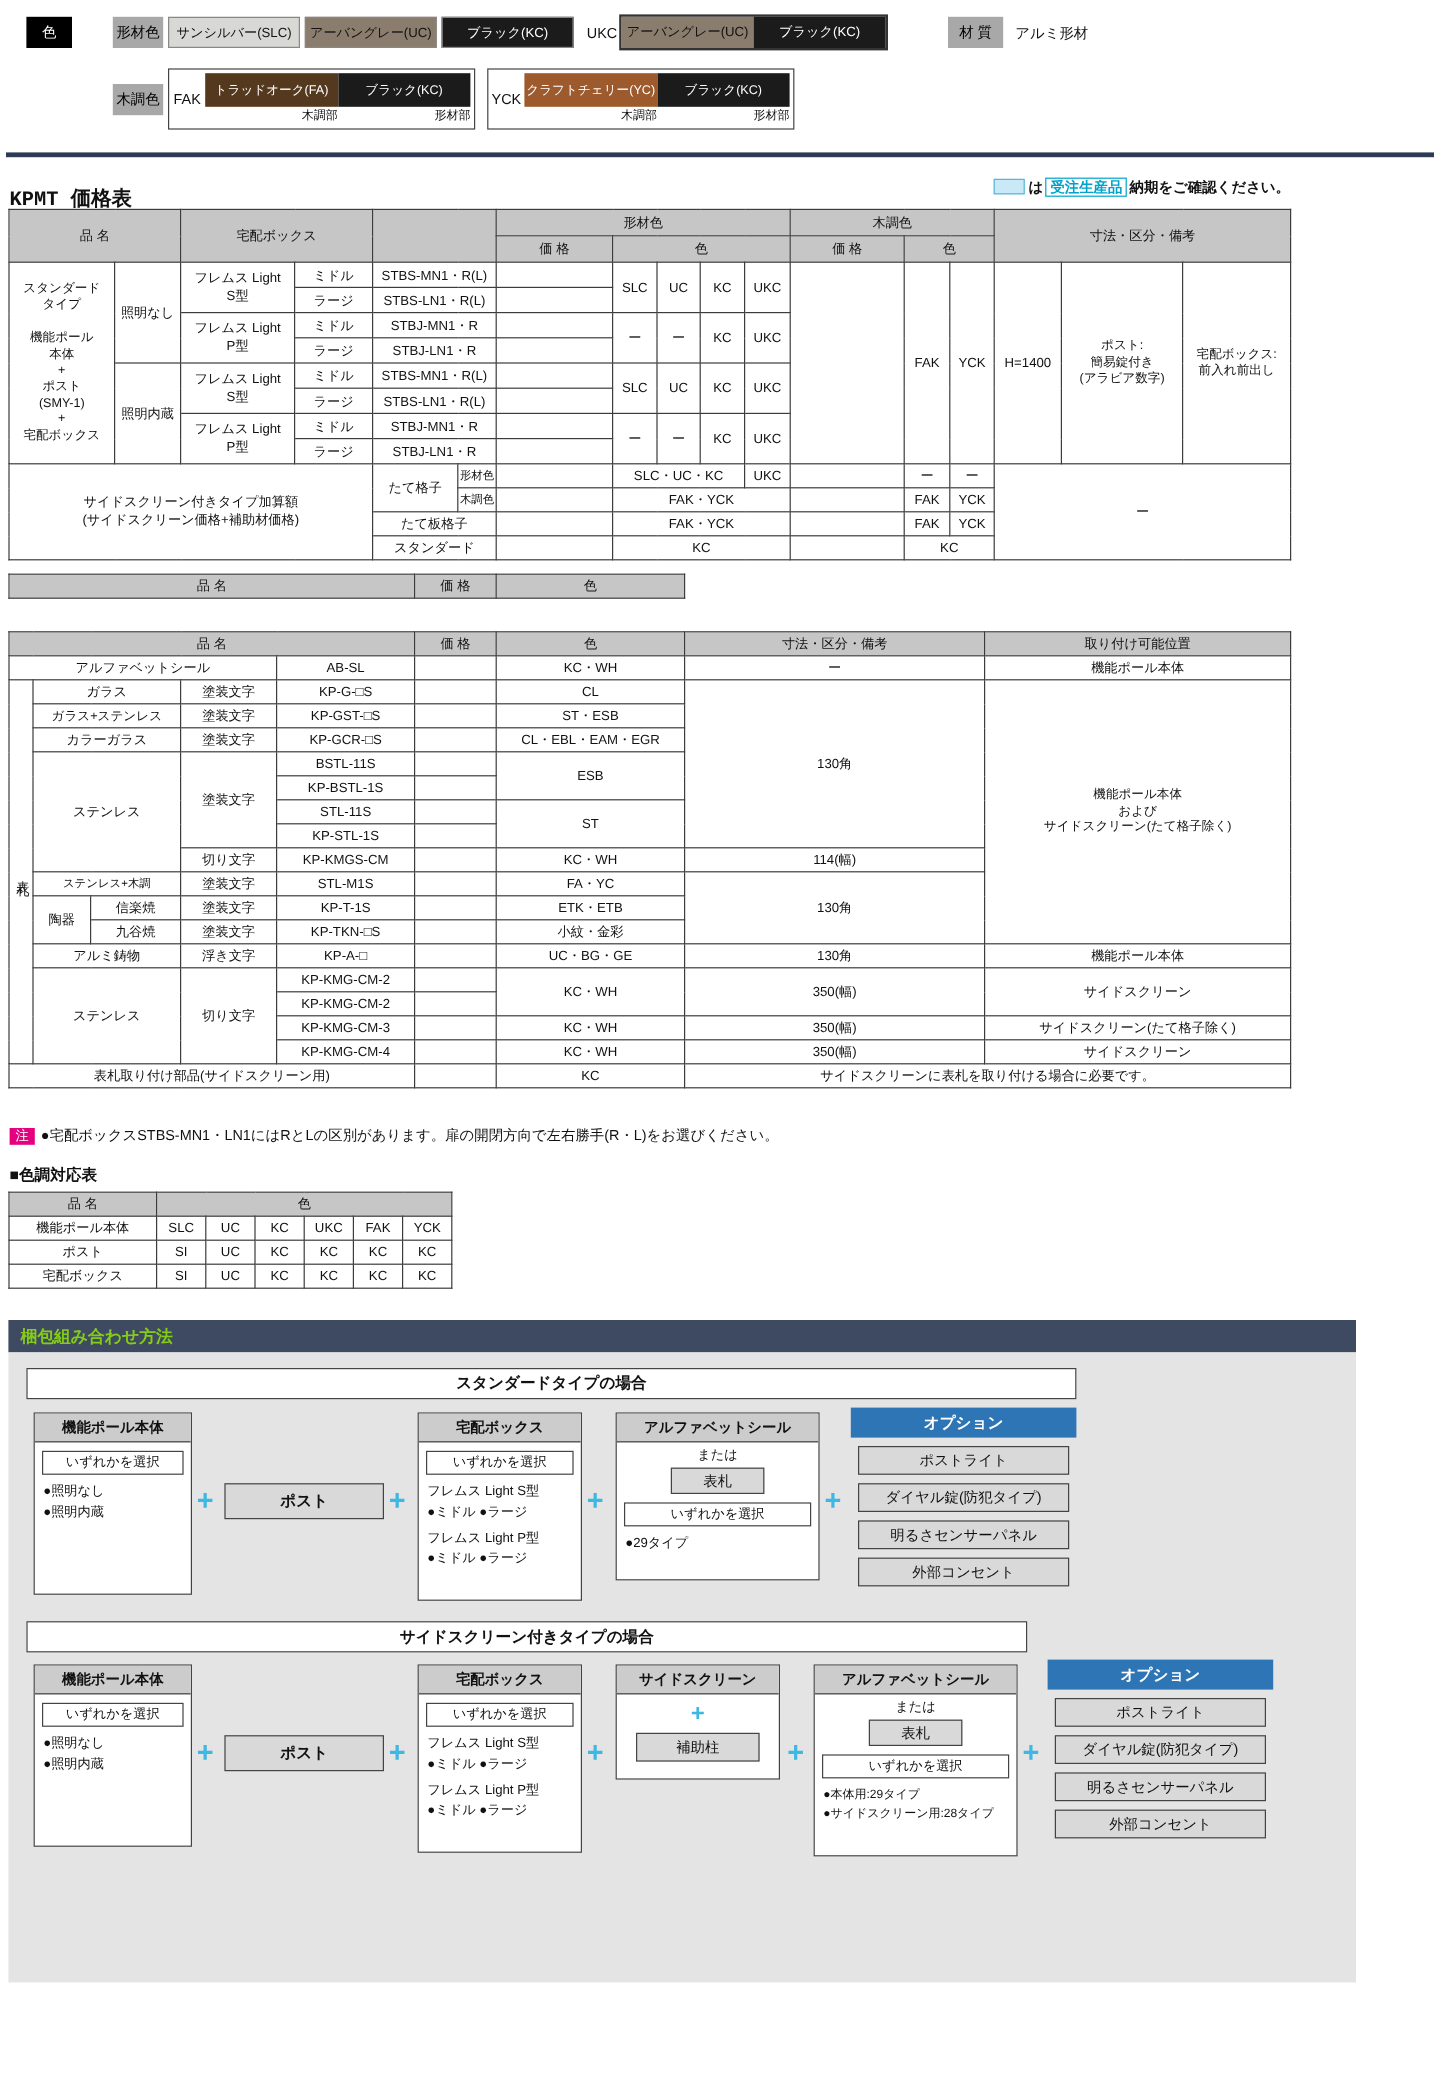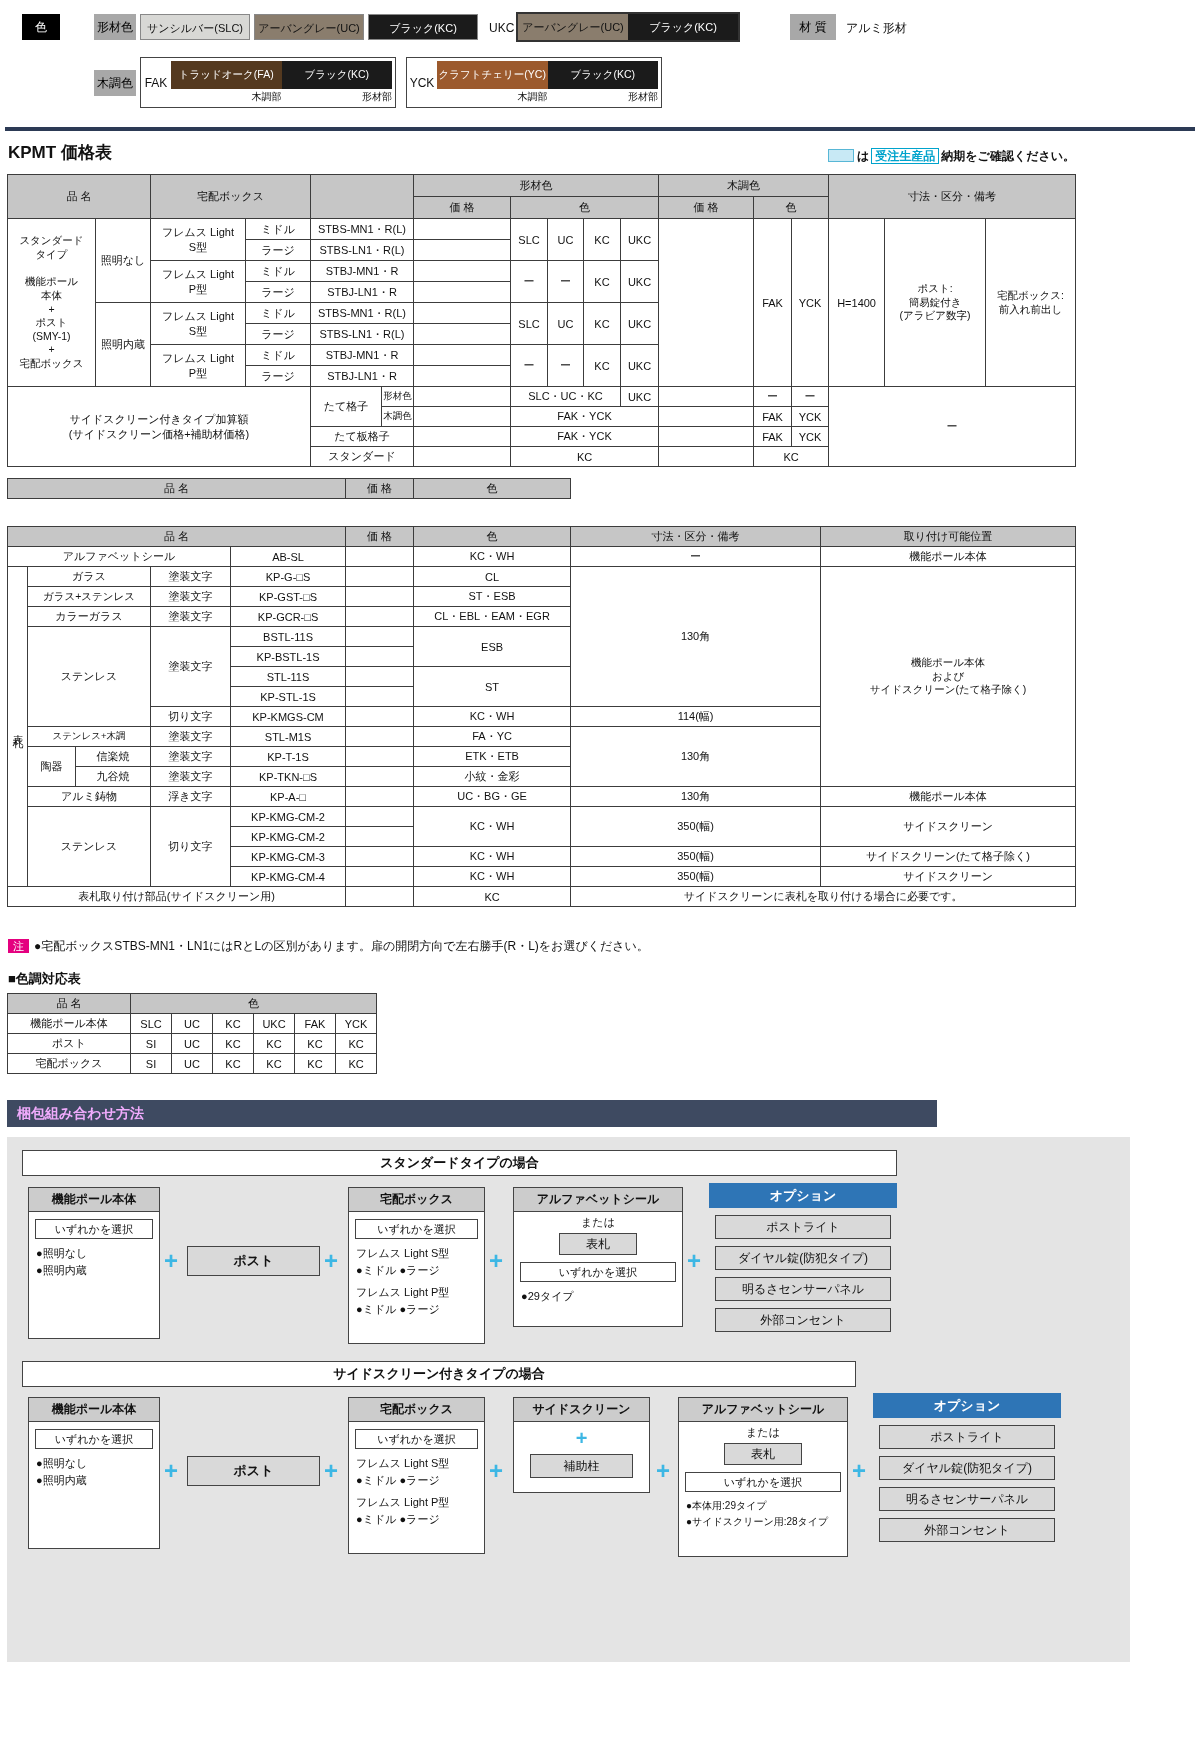--- a/index.html
+++ b/index.html
@@ -22,30 +22,30 @@
   .combo{position:absolute;display:flex;border:2px solid #333;background:#fff;}
   .combo-half{flex:1;line-height:26px;text-align:center;font-size:11px;}
   .wood-frame{position:absolute;display:flex;align-items:stretch;border:1px solid #444;background:#fff;height:51px;}
   .wood-code{width:30px;display:flex;align-items:center;justify-content:center;font-size:12px;}
   .wood-body{flex:1;display:flex;flex-direction:column;padding:3px 3px 1px 0;}
   .wood-swatches{display:flex;height:28px;}
   .wood-half{flex:1;display:flex;align-items:center;justify-content:center;font-size:10.5px;color:#fff;}
   .wood-labels{display:flex;height:16px;}
   .wood-labels div{flex:1;text-align:right;font-size:10px;line-height:16px;}
   .divider{position:absolute;left:5px;right:5px;top:127px;height:4px;background:#2c3a55;}
-  .kpmt-title{position:absolute;left:8px;top:141px;font-size:17px;font-weight:bold;}
+  .kpmt-title{position:absolute;left:8px;top:154px;font-size:17px;font-weight:bold;font-family:Liberation Mono, monospace;}
   .mto-legend{position:absolute;top:148px;right:125px;font-size:12px;font-weight:bold;}
   .mto-box{display:inline-block;width:26px;height:13px;background:#c8e9f5;border:1px solid #58b7d6;vertical-align:-2px;margin-right:3px;}
   .mto-text{color:#00a3cc;border:1px solid #00a3cc;padding:0 3px;margin:0 2px;}
   .note{position:absolute;left:8px;font-size:12px;}
   .chu{background:#e4007f;color:#fff;padding:1px 5px;margin-right:5px;font-size:11px;}
   .ct-title{position:absolute;left:8px;top:970px;font-size:13px;font-weight:bold;}
   
-  .pack-bar{position:absolute;left:7px;top:1100px;width:930px;height:27px;background:#3e4a61;color:#f0abfc;font-size:14px;font-weight:bold;line-height:27px;padding-left:10px;}
-  .pack-panel{position:absolute;left:7px;top:1127px;width:1123px;height:525px;background:#e4e4e4;margin-top:10px;}
+  .pack-bar{position:absolute;left:7px;top:1100px;width:1123px;height:27px;background:#3e4a61;color:#84cc16;font-size:14px;font-weight:bold;line-height:27px;padding-left:10px;}
+  .pack-panel{position:absolute;left:7px;top:1127px;width:1123px;height:525px;background:#e4e4e4;}
   .case-title{position:absolute;background:#fff;border:1px solid #444;text-align:center;font-size:13px;font-weight:bold;line-height:24px;height:26px;}
   .comp-box{position:absolute;background:#fff;border:1px solid #444;overflow:hidden;}
   .comp-head{background:#ccc;border-bottom:1px solid #444;text-align:center;font-weight:bold;font-size:12px;line-height:23px;height:24px;}
   .select-box{border:1px solid #444;margin:7px 6px 4px;font-size:11px;text-align:center;line-height:18px;background:#fff;}
   .bullets{font-size:11px;text-align:left;padding:2px 7px;line-height:1.55;}
   .bullets .bline{white-space:nowrap;}
   .post-box{position:absolute;background:#d9d9d9;border:1px solid #444;text-align:center;font-size:13px;font-weight:bold;line-height:28px;height:30px;}
   .plus{position:absolute;color:#3db7e4;font-size:24px;font-weight:bold;line-height:24px;}
   .opt-box{position:absolute;}
   .opt-head{background:#2e75b6;color:#fff;font-weight:bold;text-align:center;line-height:25px;height:25px;font-size:13px;}

